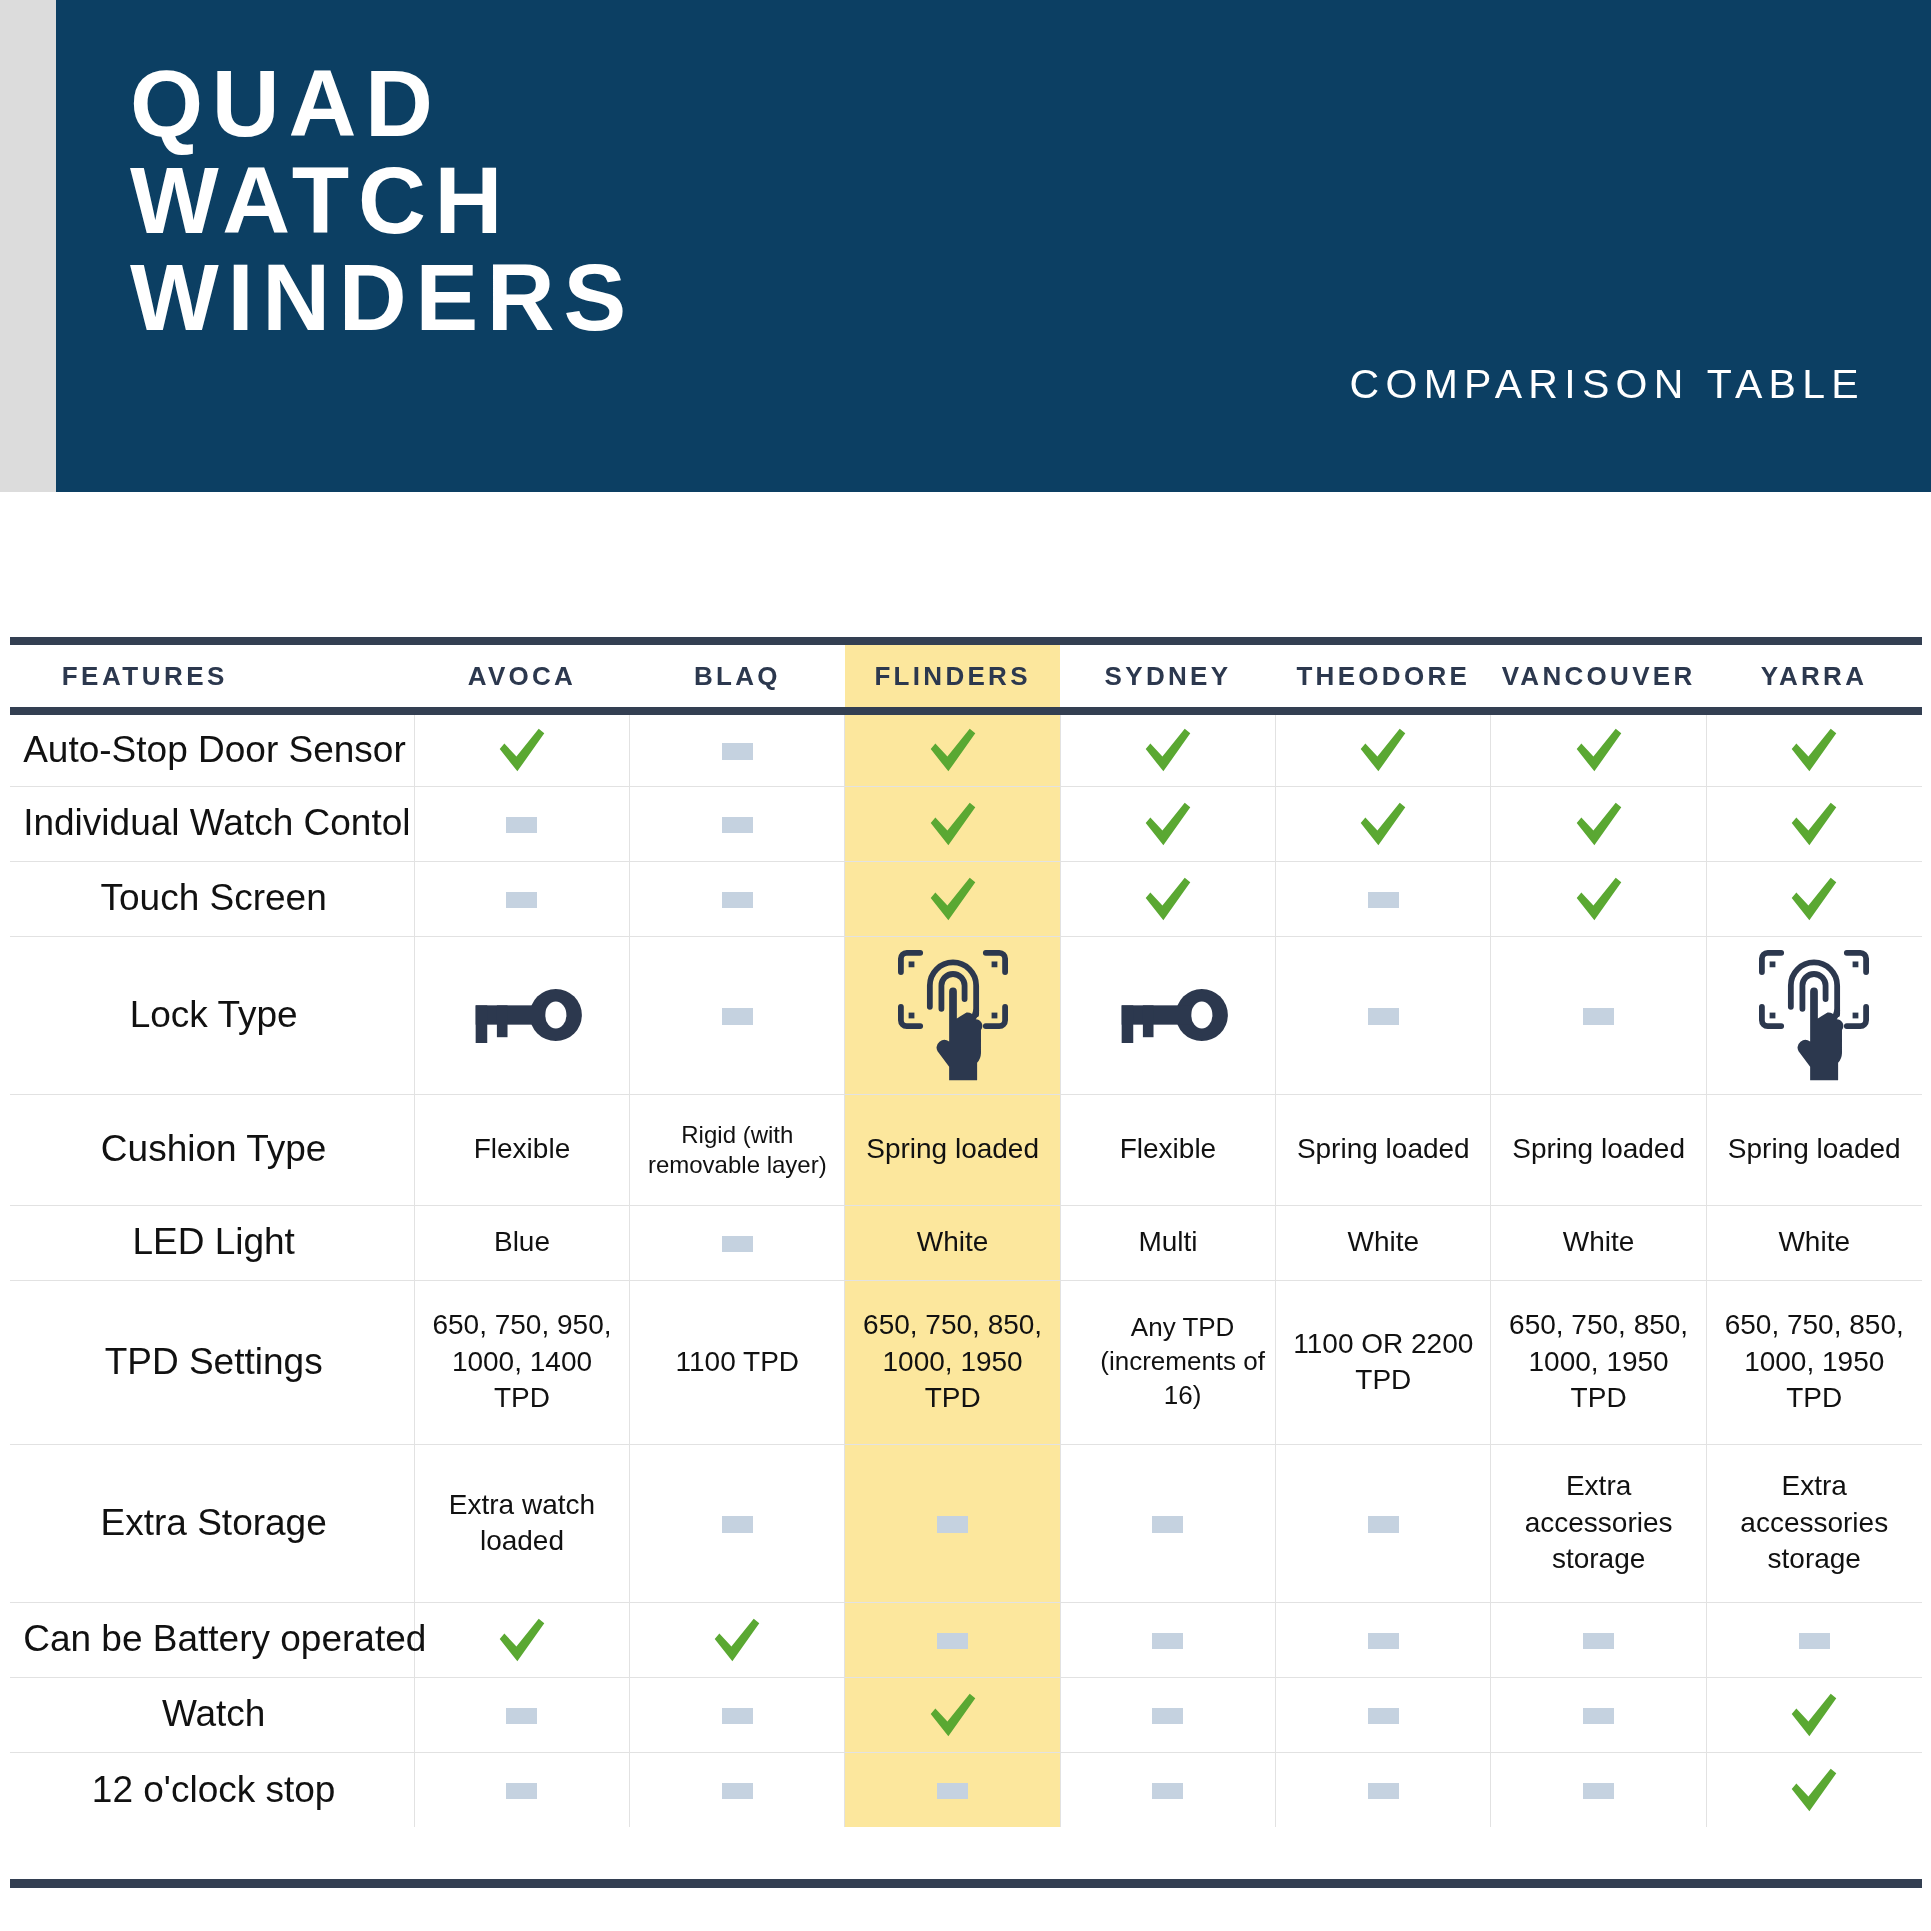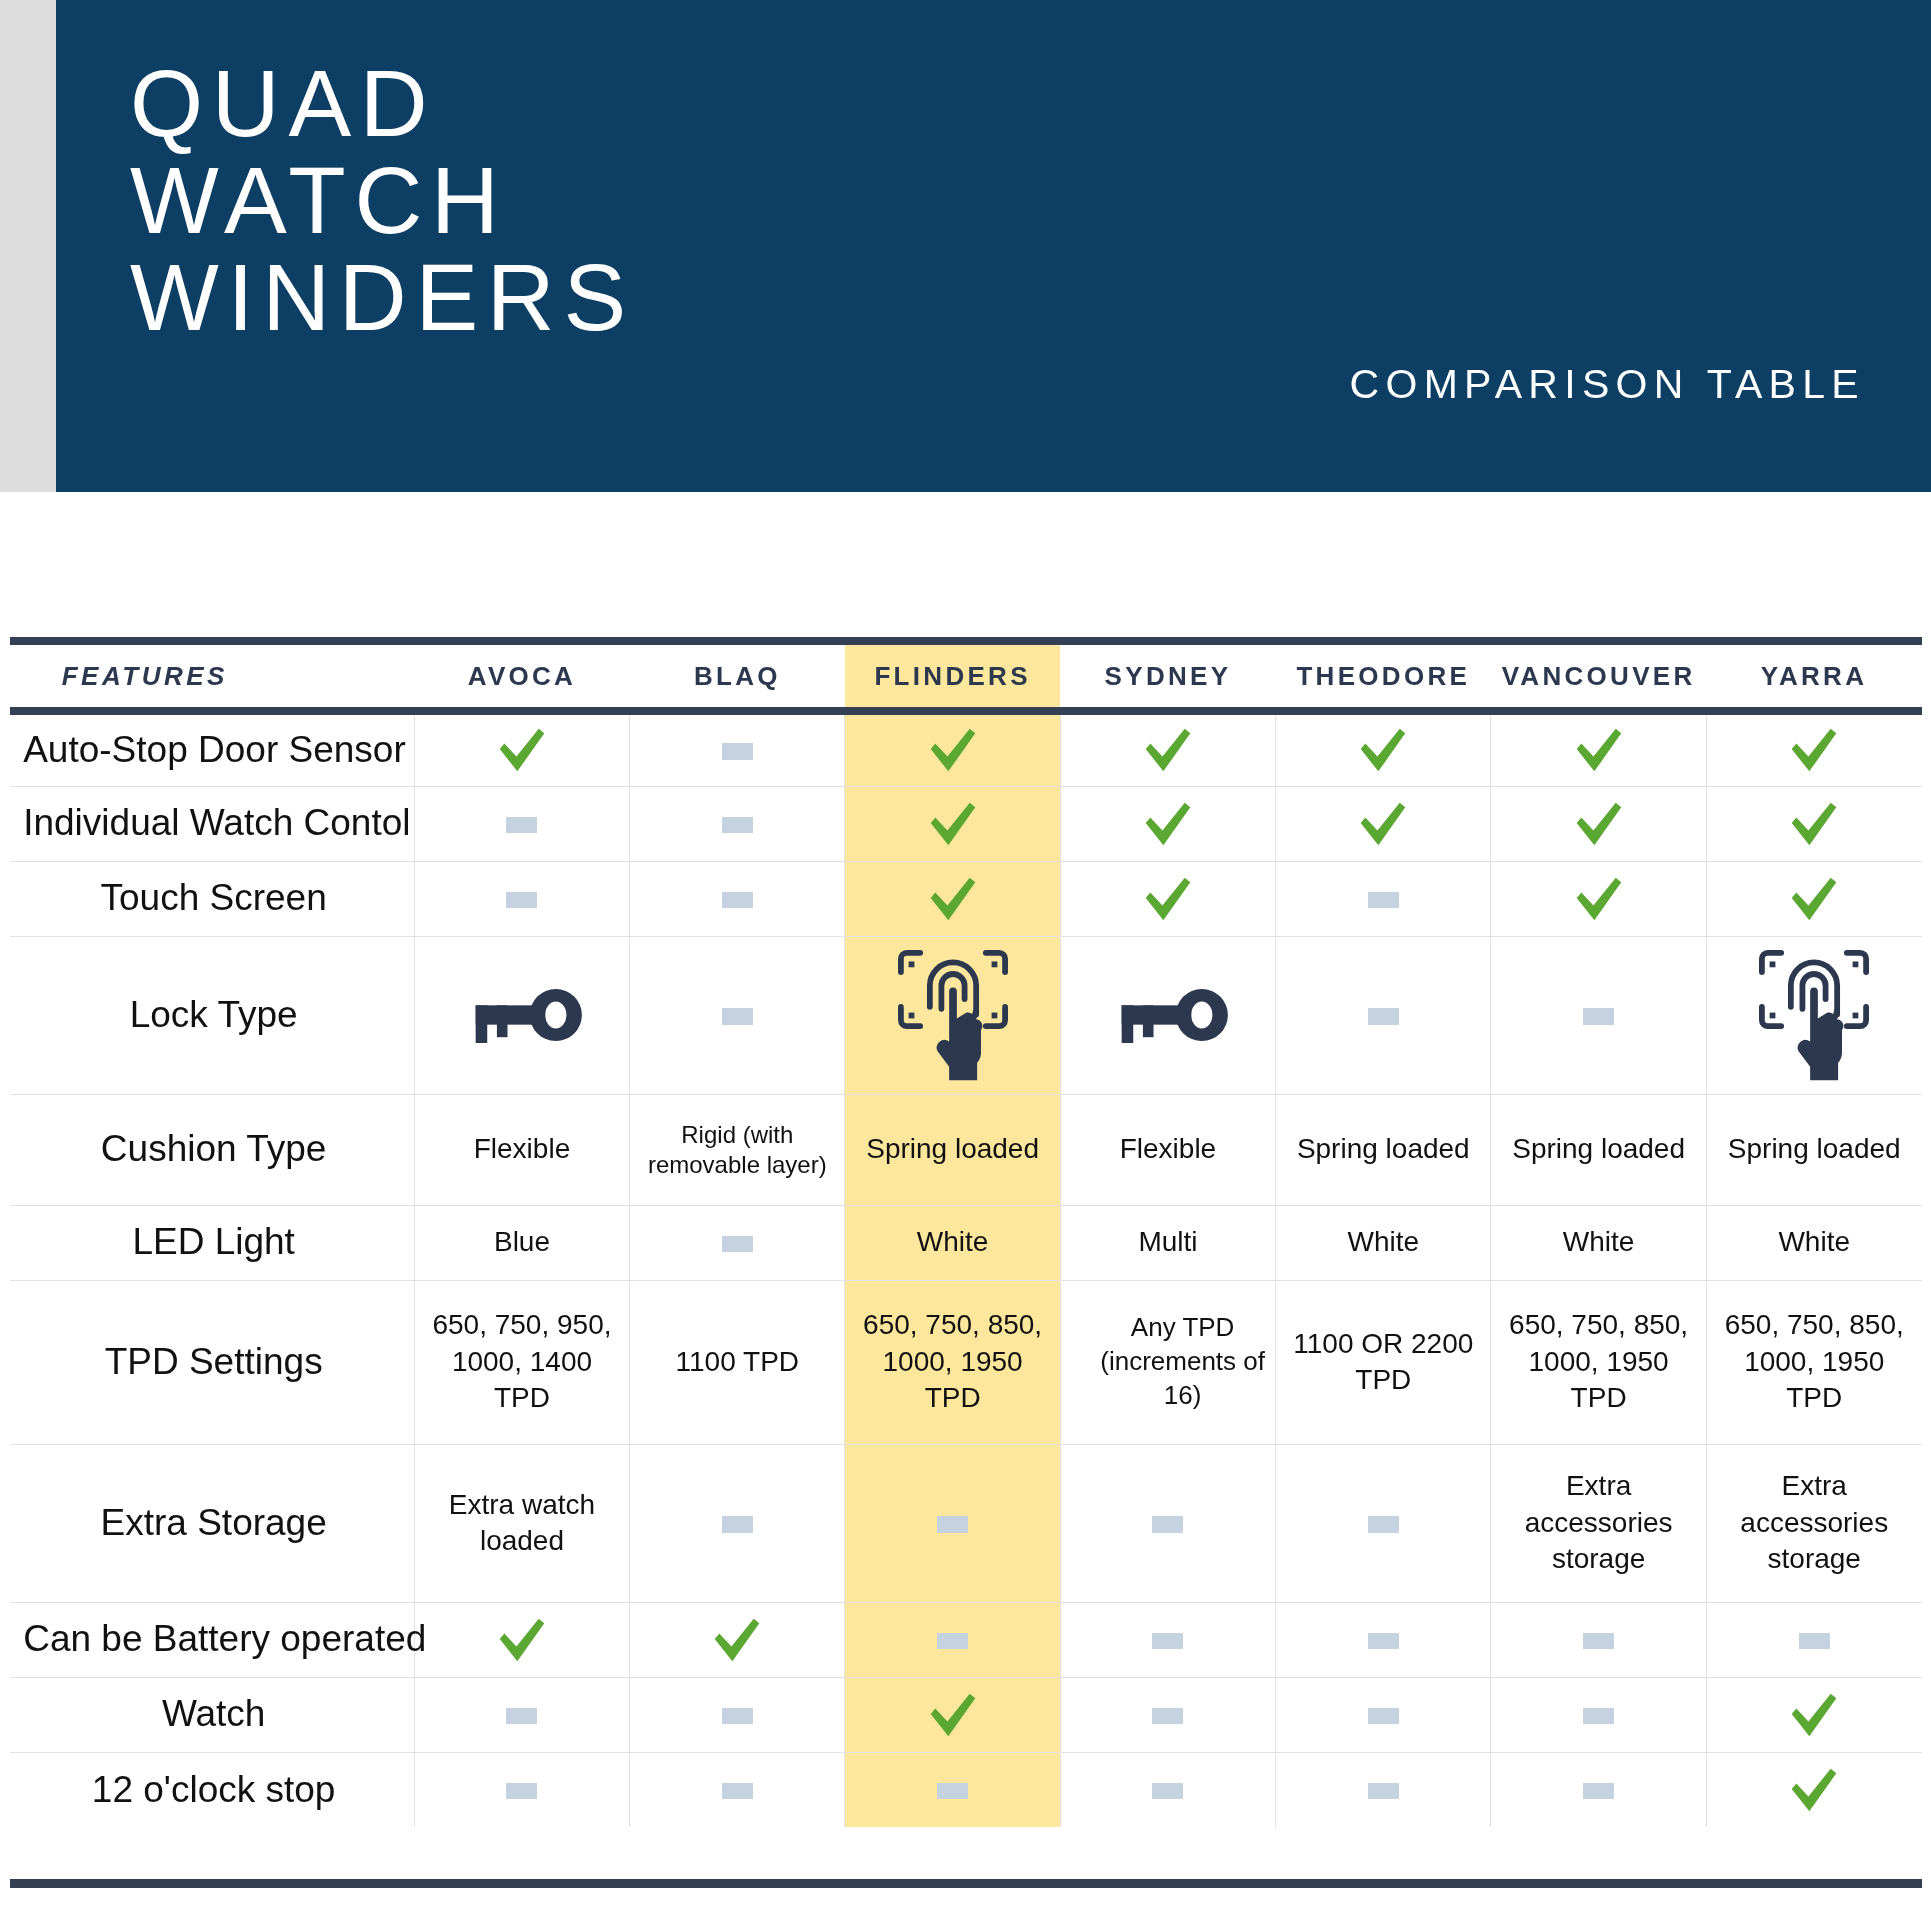--- a/index.html
+++ b/index.html
@@ -33,21 +33,21 @@
     height: 492px;
     background: #0c3f63;
   }
   .banner-title {
     position: absolute;
     left: 130px;
     top: 56px;
     color: #ffffff;
     font-size: 94px;
     line-height: 1.03;
-    font-weight: 400;
+    font-weight: 700;
     letter-spacing: 8.7px;
     text-transform: uppercase;
     white-space: pre;
   }
   .banner-subtitle {
     position: absolute;
     right: 66px;
     top: 361px;
     color: #ffffff;
     font-size: 41px;
@@ -84,21 +84,20 @@
     font-weight: 700;
     letter-spacing: 3.3px;
     text-transform: uppercase;
     text-align: center;
     white-space: nowrap;
   }
   thead th.hd-feature {
     text-align: left;
     padding-left: 52px;
     letter-spacing: 3.5px;
-    font-style: italic;
   }
   thead th.hl { background: #fce79d; }
 
   tbody td {
     border-left: 1.9px solid #e2e2e2;
     border-bottom: 1.9px solid #e2e2e2;
     text-align: center;
     vertical-align: middle;
     color: #111111;
     font-size: 28px;

